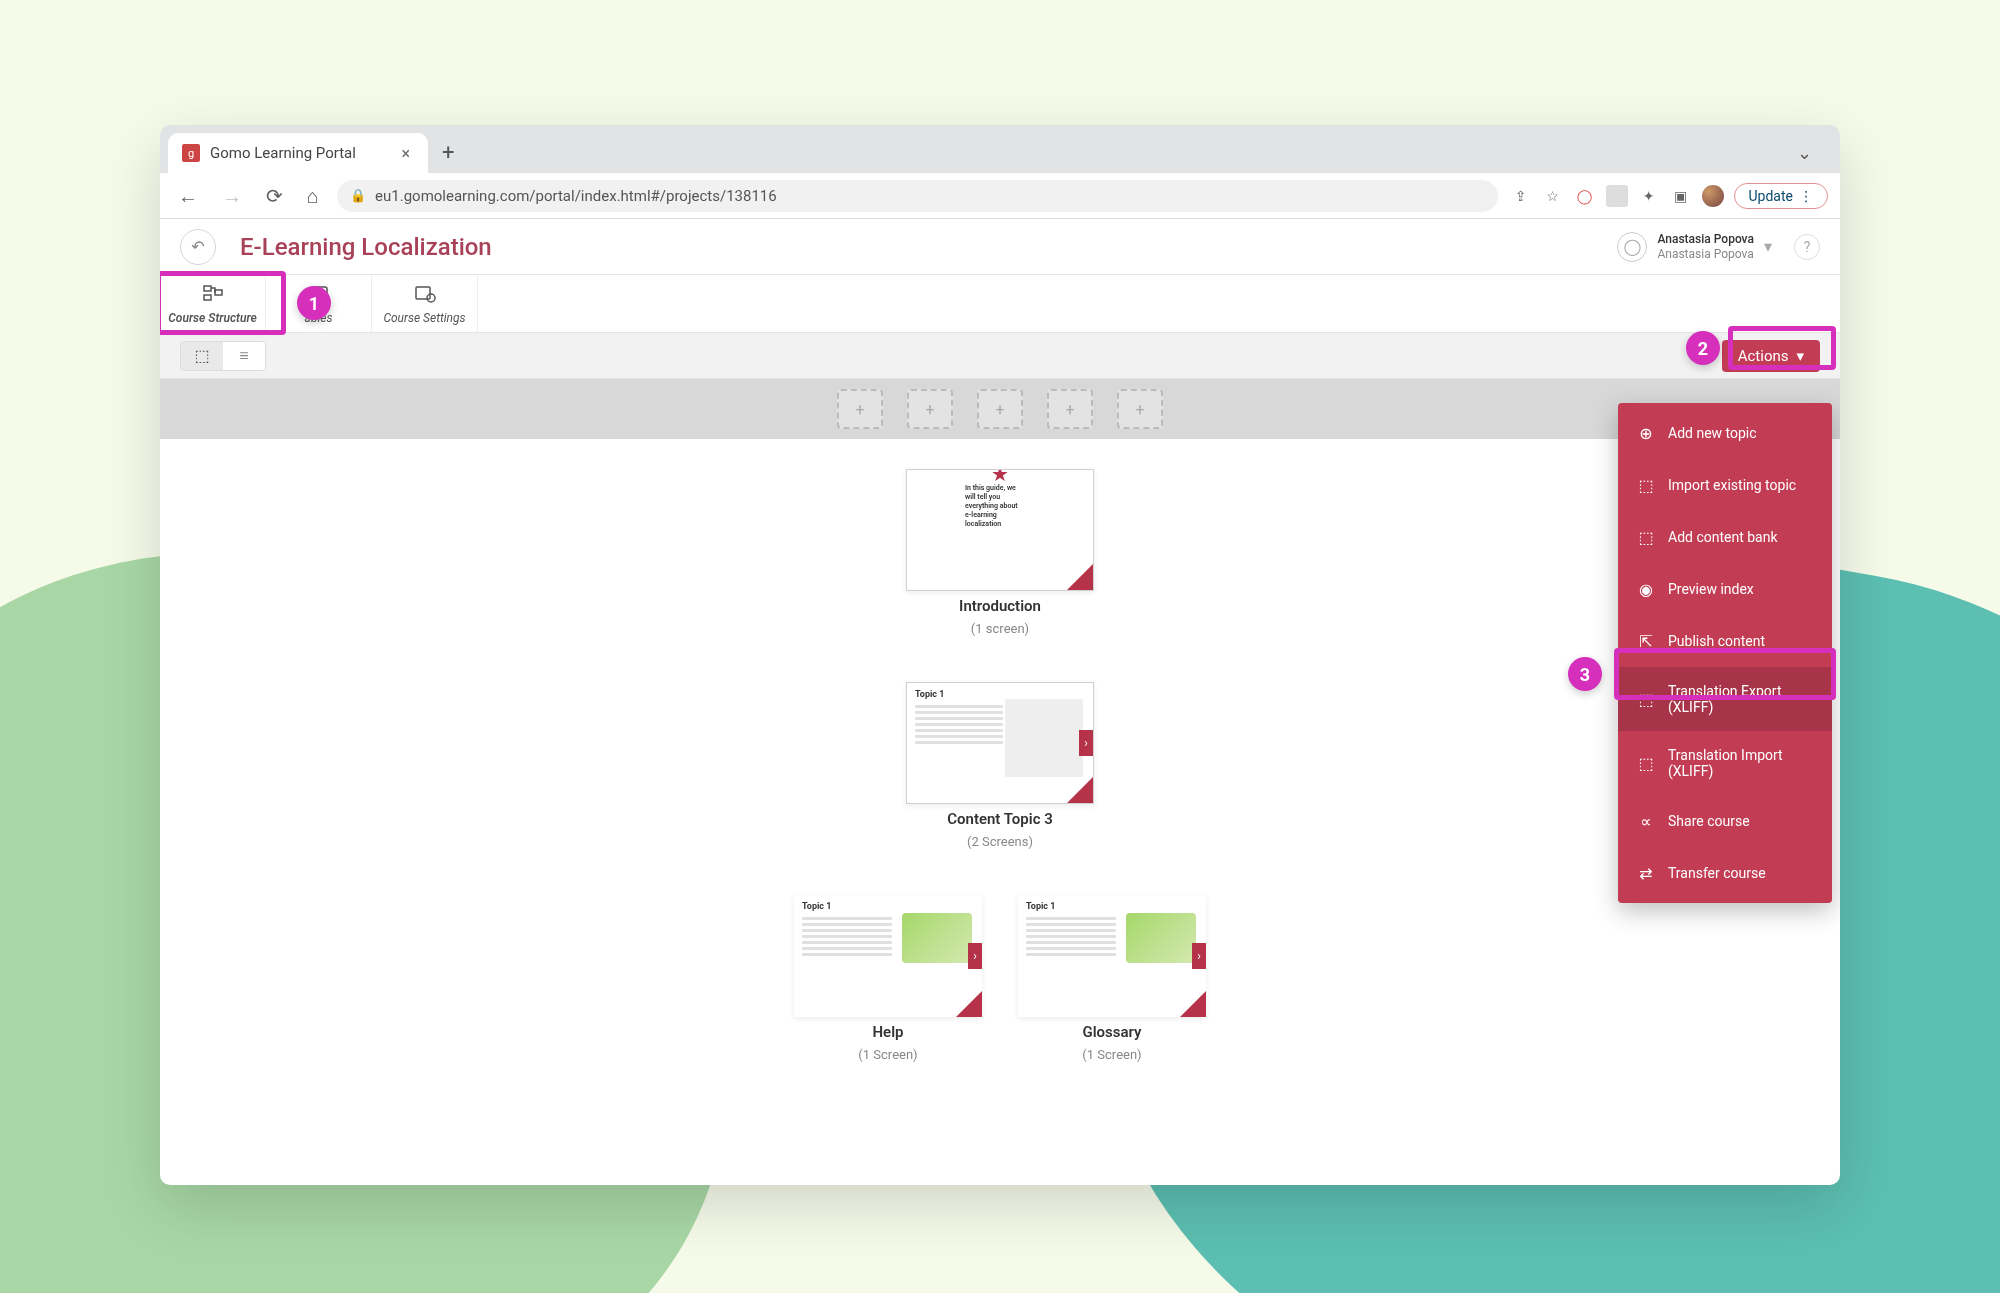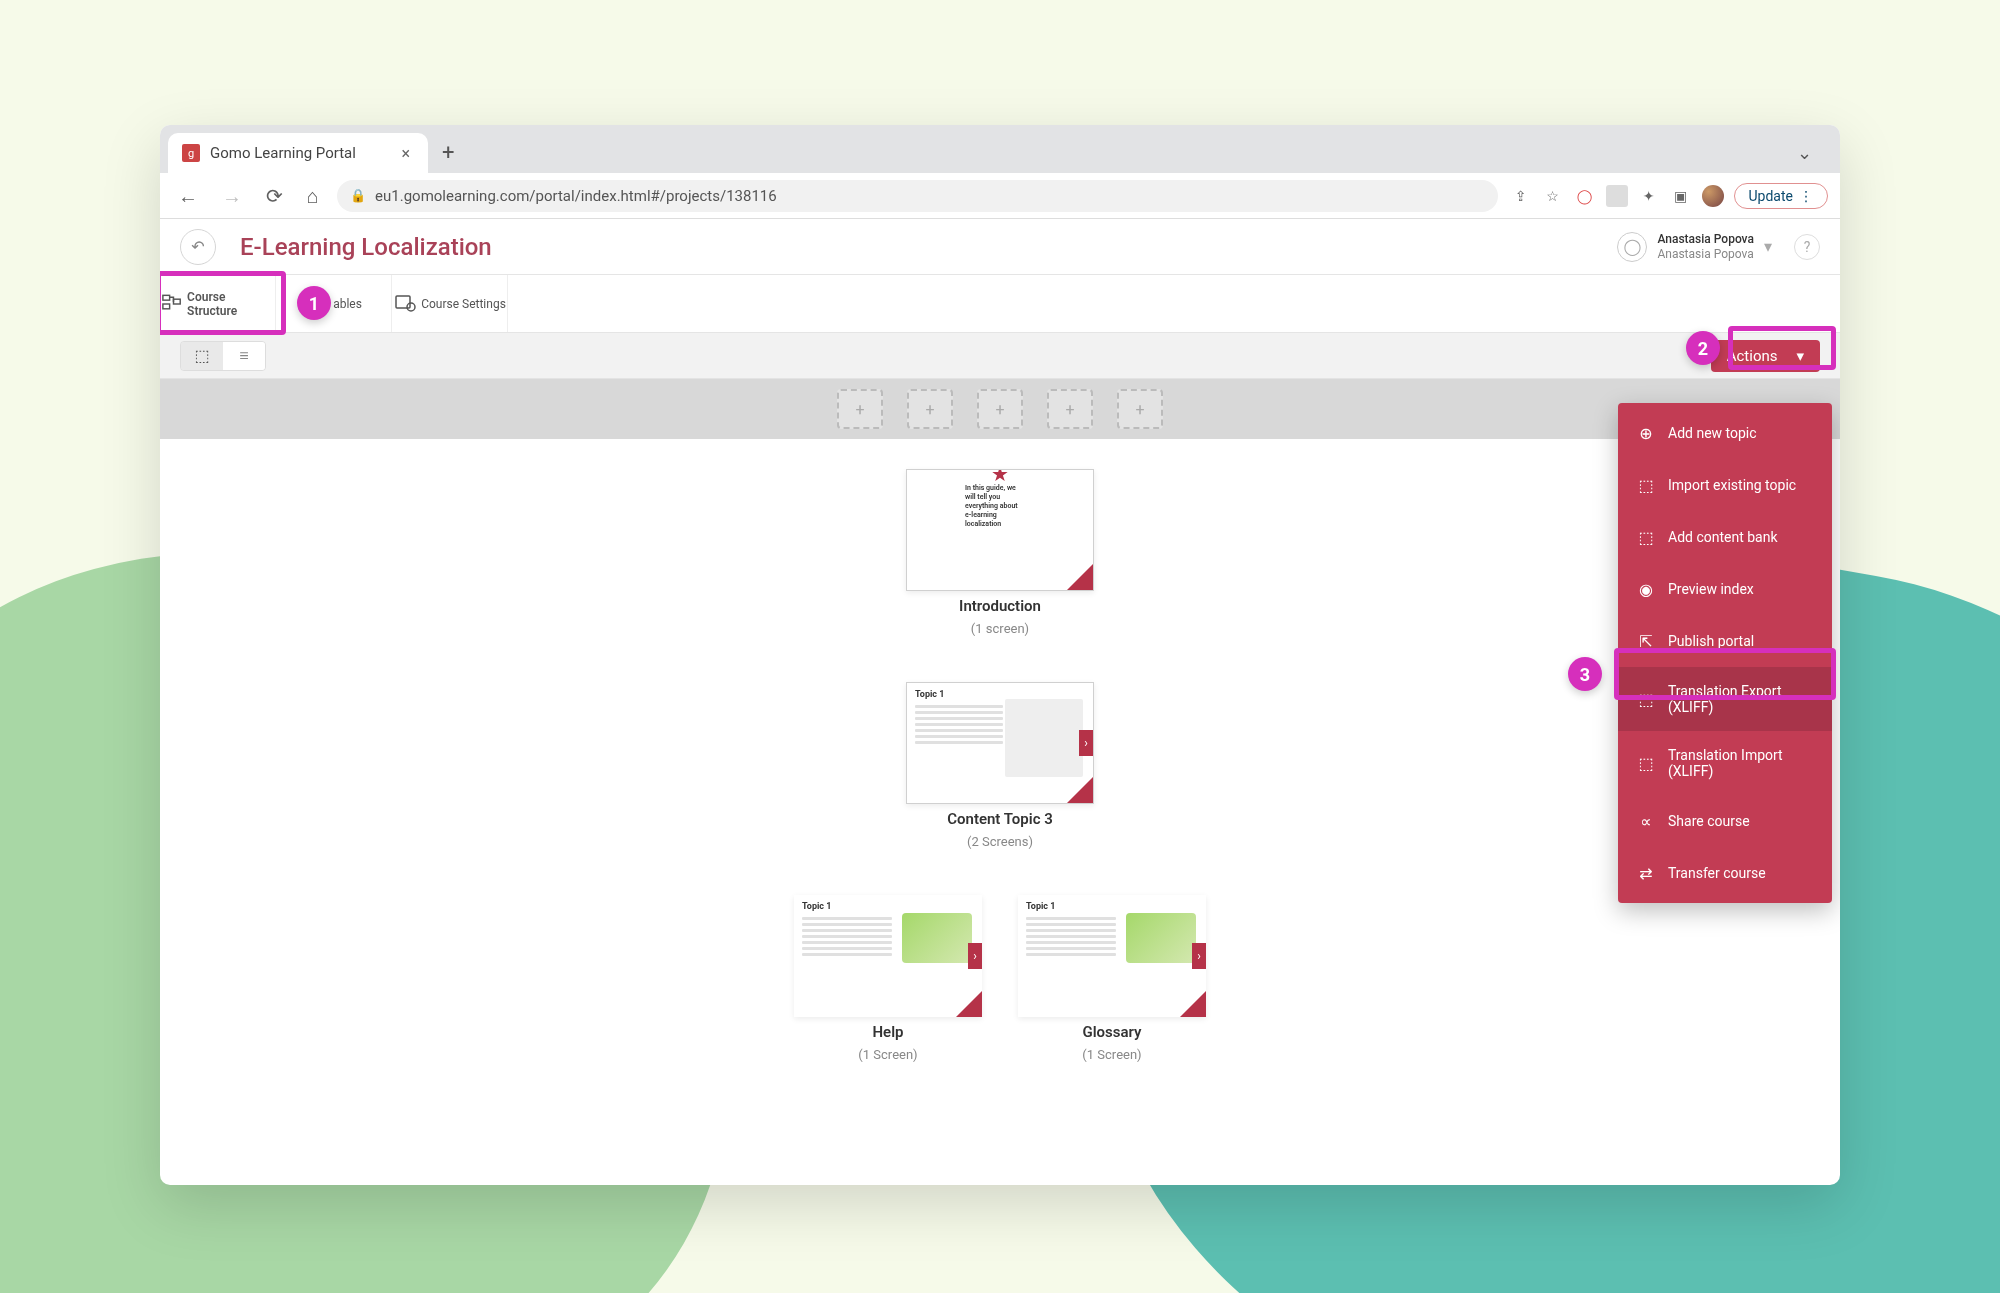--- a/index.html
+++ b/index.html
@@ -157,29 +157,31 @@
   .help-icon { width: 26px; height: 26px; border: 1px solid #ddd; border-radius: 50%; display:flex; align-items:center; justify-content:center; color:#aaa; font-size:14px; margin-left:12px;}
 
   
   .mode-tabs {
     height: 58px;
     border-bottom: 1px solid #e5e5e5;
     display: flex;
     position: relative;
   }
   .mode-tab {
-    width: 116px;
-    display: flex;
+    width: 106px;
+    display: flex;
+    flex-direction: column;
     align-items: center;
     justify-content: center;
     gap: 4px;
     font-size: 12px;
     color: #555;
     border-right: 1px solid #eee;
     cursor: pointer;
+    font-style: italic;
   }
   .mode-tab svg { width: 24px; height: 24px; fill: none; stroke: #555; stroke-width: 1.5;}
   .mode-tab.active { font-weight: 600; }
   .ann-box-1 {
     position: absolute;
     left: -4px; top: -4px;
     width: 130px; height: 64px;
     border: 5px solid #d62fbc;
     border-radius: 4px;
     pointer-events: none;
@@ -210,21 +212,21 @@
   .view-toggle .vt.active { background: #e9e9e9; color:#555; }
   .actions-btn {
     margin-left: auto;
     background: #c23c54;
     color: #fff;
     border-radius: 4px;
     padding: 7px 16px;
     font-size: 15px;
     display: flex;
     align-items: center;
-    gap: 19px;
+    gap: 8px;
     cursor: pointer;
   }
 
   
   .add-row {
     height: 60px;
     background: #d8d8d8;
     display: flex;
     align-items: center;
     justify-content: center;
@@ -499,21 +501,21 @@
       <div class="menu-item">
         <span class="menu-icon">⬚</span>
         <span>Add content bank</span>
       </div>
       <div class="menu-item">
         <span class="menu-icon">◉</span>
         <span>Preview index</span>
       </div>
       <div class="menu-item">
         <span class="menu-icon">⇱</span>
-        <span>Publish portal</span>
+        <span>Publish content</span>
       </div>
       <div class="menu-item hover">
         <span class="menu-icon">⬚</span>
         <span>Translation Export (XLIFF)</span>
       </div>
       <div class="menu-item">
         <span class="menu-icon">⬚</span>
         <span>Translation Import (XLIFF)</span>
       </div>
       <div class="menu-item">

